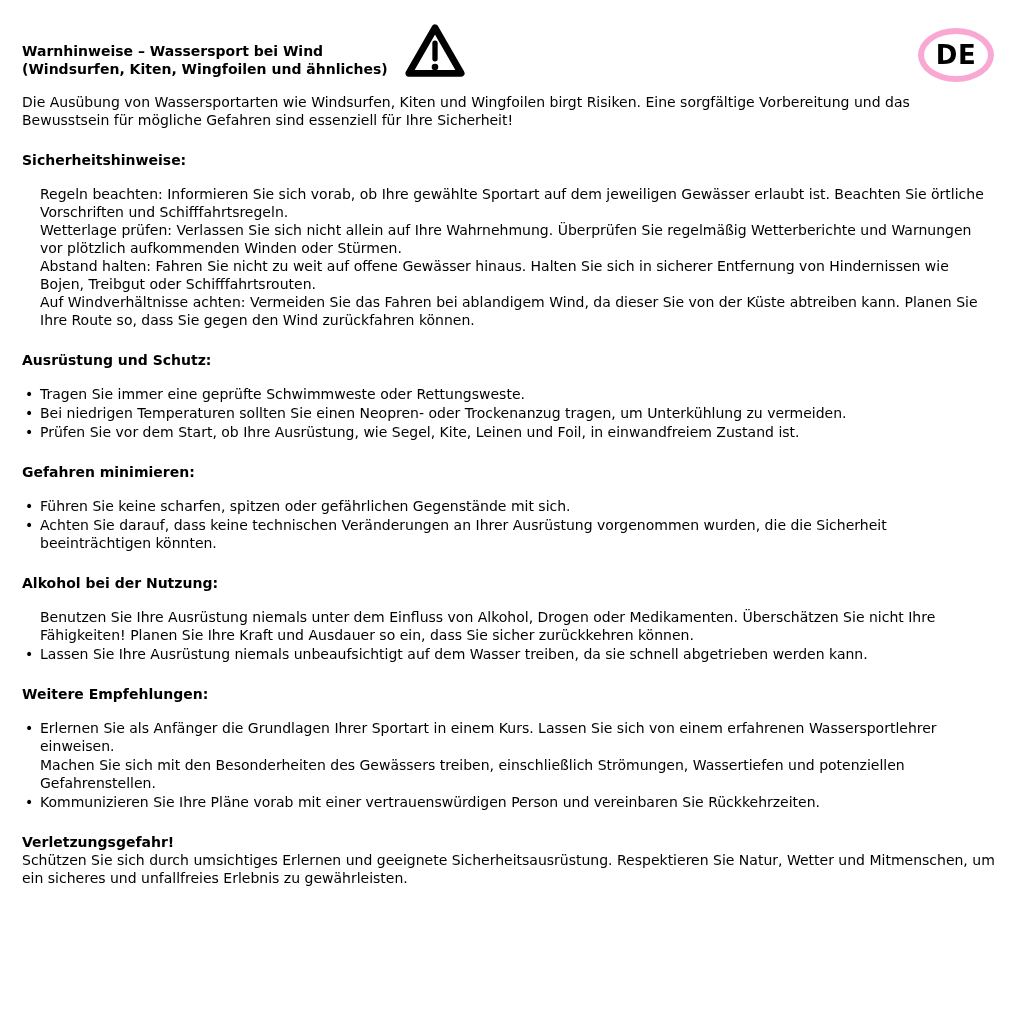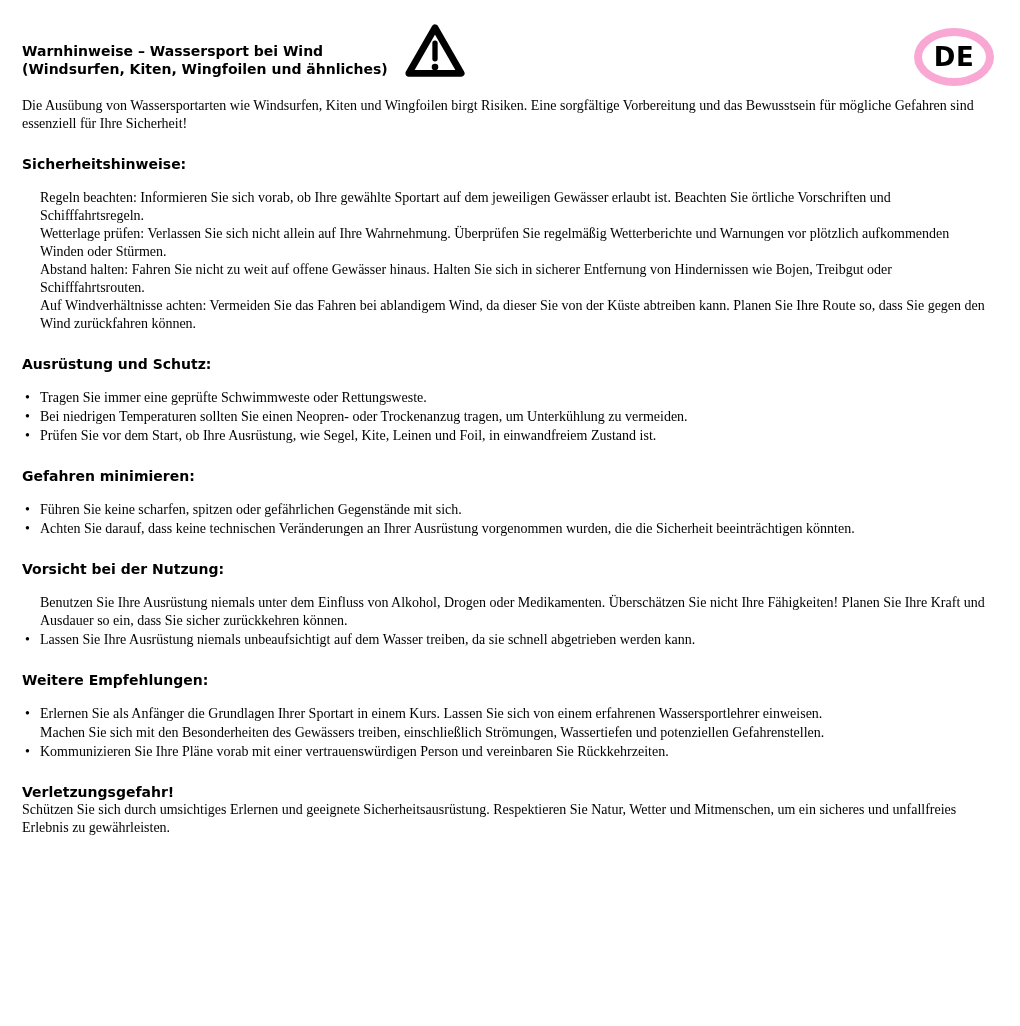--- a/index.html
+++ b/index.html
@@ -34,21 +34,21 @@
     margin-left: 16px;
     margin-top: -2px;
     flex: 0 0 auto;
   }
   .badge {
     margin-left: auto;
     margin-top: 6px;
     margin-right: 2px;
     width: 64px;
     height: 42px;
-    border: 8px solid #f9a8d4;
+    border: 6px solid #f9a8d4;
     border-radius: 50%;
     display: flex;
     align-items: center;
     justify-content: center;
     font-weight: bold;
     font-size: 26px;
     letter-spacing: 0.5px;
     flex: 0 0 auto;
     text-align: right;
   }
@@ -58,21 +58,20 @@
   .h {
     font-weight: bold;
     margin: 0 0 16px 0;
     font-size: 14px;
   }
   .intro .h, .outro .h { margin-bottom: 0; }
   p { margin: 0; }
   .item {
     padding-left: 18px;
     position: relative;
-    font-family: Liberation Serif, serif;
   }
   .flush { padding-left: 0; }
   .bullet { margin: 1px 0; }
   .marker {
     position: absolute;
     left: 3px;
     top: 0;
   }
 </style>
 </head>
@@ -129,21 +128,21 @@
       <span class="marker">•</span>
       <p>Führen Sie keine scharfen, spitzen oder gefährlichen Gegenstände mit sich.</p>
     </div>
     <div class="item bullet">
       <span class="marker">•</span>
       <p>Achten Sie darauf, dass keine technischen Veränderungen an Ihrer Ausrüstung vorgenommen wurden, die die Sicherheit beeinträchtigen könnten.</p>
     </div>
   </div>
 
   <div class="sec">
-    <h3 class="h">Vorsicht bei der Nutzung:</h3>
+    <h3 class="h">Alkohol bei der Nutzung:</h3>
     <p class="item">Benutzen Sie Ihre Ausrüstung niemals unter dem Einfluss von Alkohol, Drogen oder Medikamenten. Überschätzen Sie nicht Ihre Fähigkeiten! Planen Sie Ihre Kraft und Ausdauer so ein, dass Sie sicher zurückkehren können.</p>
     <div class="item bullet">
       <span class="marker">•</span>
       <p>Lassen Sie Ihre Ausrüstung niemals unbeaufsichtigt auf dem Wasser treiben, da sie schnell abgetrieben werden kann.</p>
     </div>
   </div>
 
   <div class="sec">
     <h3 class="h">Weitere Empfehlungen:</h3>
     <div class="item bullet">

